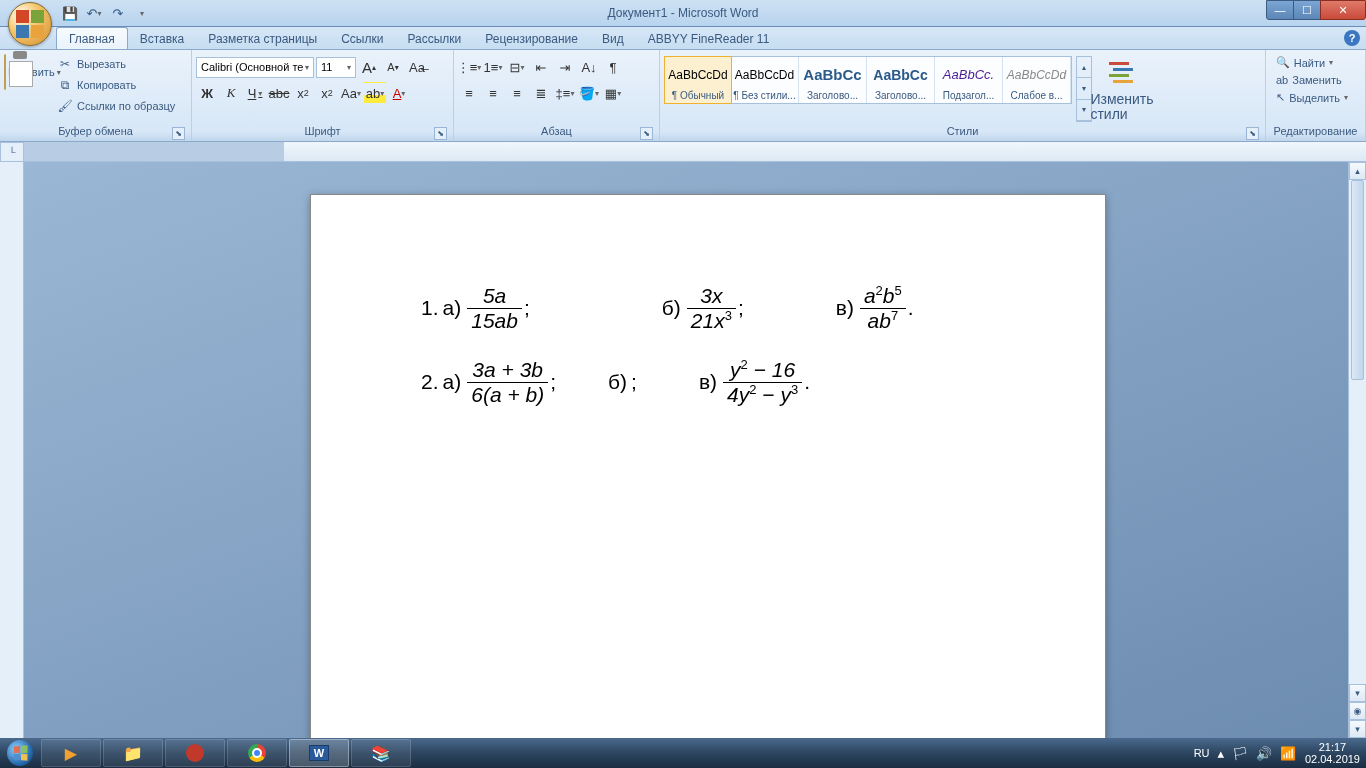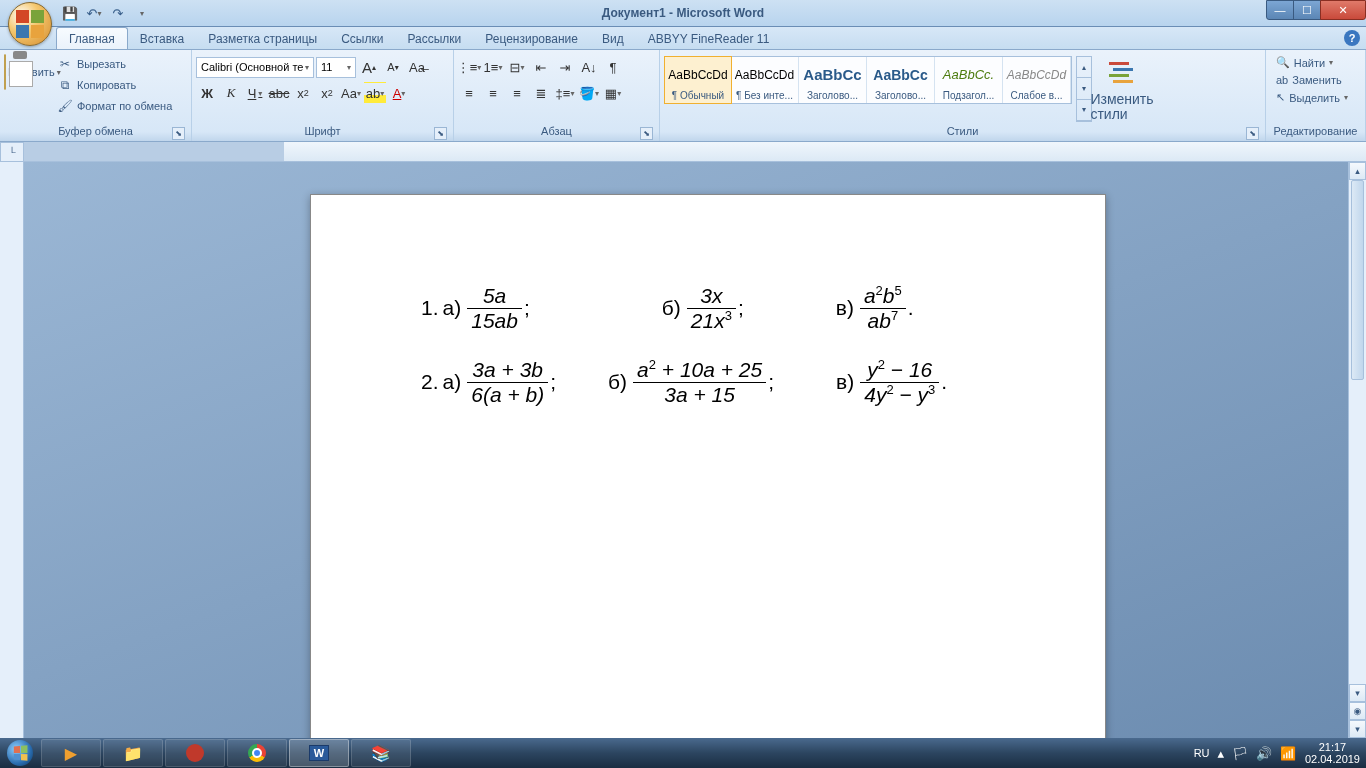--- a/index.html
+++ b/index.html
@@ -5,21 +5,21 @@
 * { margin: 0; padding: 0; box-sizing: border-box; font-family: "Segoe UI", Tahoma, sans-serif; }
 body { width: 1366px; height: 768px; overflow: hidden; background: #6c8cb0; position: relative; }
 
 
 .titlebar { height: 27px; background: linear-gradient(#cde1f3, #b8d4ee); display: flex; align-items: center; position: relative; border-bottom: 1px solid #6a8db5; }
 .office-btn { width: 44px; height: 44px; position: absolute; left: 8px; top: 2px; z-index: 50; background: radial-gradient(circle at 30% 30%, #fff, #f5c86f 40%, #d38b2d); border-radius: 50%; border: 1px solid #8a6a2e; box-shadow: 0 1px 3px rgba(0,0,0,0.3); display:flex; align-items:center; justify-content:center; }
 .office-btn-inner { width: 28px; height: 28px; display: grid; grid-template-columns: 1fr 1fr; grid-template-rows: 1fr 1fr; gap: 2px; }
 .office-btn-inner span:nth-child(1){background:#d34726;} .office-btn-inner span:nth-child(2){background:#7aa33a;} .office-btn-inner span:nth-child(3){background:#3b77b0;} .office-btn-inner span:nth-child(4){background:#e8a33d;}
 .qat { margin-left: 60px; display: flex; align-items: center; gap: 4px; height: 100%; }
 .qat-item { width: 20px; height: 20px; display: flex; align-items: center; justify-content: center; font-size: 13px; color: #385e8a; cursor: pointer; }
-.title-text { position: absolute; left: 50%; transform: translateX(-50%); font-size: 12px; color: #3a5a80; font-weight: bold; }
+.title-text { position: absolute; left: 50%; transform: translateX(-50%); font-size: 12px; color: #3a5a80; }
 .winbtns { position: absolute; right: 0; top: 0; display: flex; height: 20px; }
 .winbtn { width: 28px; height: 20px; display: flex; align-items: center; justify-content: center; font-size: 11px; color: #fff; background: linear-gradient(#7ca6d4, #5b86b5); border: 1px solid #3a5a80; margin-left:-1px;}
 .winbtn.min{border-radius:0 0 0 3px;}
 .winbtn.close { width: 46px; background: linear-gradient(#e07a6a, #c94a3b); border-color:#8a2e22; border-radius:0 0 3px 0;}
 
 
 .tabs { height: 23px; background: linear-gradient(#d7e7f7, #c6ddf1); display: flex; align-items: flex-end; padding-left: 56px; border-bottom:1px solid #8aa9cb; position:relative;}
 .tab { padding: 4px 12px 3px; font-size: 12px; color: #3a5a80; cursor: pointer; }
 .tab.active { background: linear-gradient(#f7fbff, #eaf2fb); border: 1px solid #8aa9cb; border-bottom: none; border-radius: 3px 3px 0 0; }
 .help-icon { position:absolute; right:6px; top:3px; width:16px; height:16px; border-radius:50%; background:#3a77c0; color:#fff; font-size:11px; display:flex; align-items:center; justify-content:center; font-weight:bold;}
@@ -165,21 +165,21 @@
         <div class="clip-btn">
             <span class="clip-icon">✂</span>
             <span>Вырезать</span>
           </div>
         <div class="clip-btn">
             <span class="clip-icon">⧉</span>
             <span>Копировать</span>
           </div>
         <div class="clip-btn">
             <span class="clip-icon">🖌</span>
-            <span>Формат по обмена</span>
+            <span>Ссылки по образцу</span>
           </div>
       </div>
     </div>
     <div class="group-label"><span>Буфер обмена</span><div class="group-launcher">⬊</div></div>
   </div>
 
   <div class="group" style="width:262px;">
     <div class="group-body" style="flex-direction:column;padding-top:4px;">
       <div class="font-row">
         <div class="font-name">
@@ -277,32 +277,32 @@
 
   <div class="group" style="flex:1;">
     <div class="group-body" style="padding-top:4px;gap:4px;">
       <div class="styles-gallery" id="styles-gallery">
           <div class="style-item sel">
             <div class="style-preview" style="color: rgb(0, 0, 0); font-size: 12px;">AaBbCcDd</div>
             <div class="style-name">¶ Обычный</div>
           </div>
           <div class="style-item">
             <div class="style-preview" style="color: rgb(0, 0, 0); font-size: 12px;">AaBbCcDd</div>
-            <div class="style-name">¶ Без инте...</div>
+            <div class="style-name">¶ Без стили...</div>
           </div>
           <div class="style-item">
             <div class="style-preview" style="color: rgb(42, 90, 138); font-size: 15px; font-weight: bold;">AaBbCc</div>
             <div class="style-name">Заголово...</div>
           </div>
           <div class="style-item">
             <div class="style-preview" style="color: rgb(42, 90, 138); font-size: 14px; font-weight: bold;">AaBbCc</div>
             <div class="style-name">Заголово...</div>
           </div>
           <div class="style-item">
-            <div class="style-preview" style="color: #4d7c0f; font-size: 13px; font-style: italic;">AaBbCc.</div>
+            <div class="style-preview" style="color: #4c1d95; font-size: 13px; font-style: italic;">AaBbCc.</div>
             <div class="style-name">Подзагол...</div>
           </div>
           <div class="style-item">
             <div class="style-preview" style="color: rgb(136, 136, 136); font-size: 12px; font-style: italic;">AaBbCcDd</div>
             <div class="style-name">Слабое в...</div>
           </div>
         </div>
       <div class="gallery-scroll" style="height:66px;border:1px solid #a7c0dc;">
         <div>▴</div>
         <div>▾</div>
@@ -394,25 +394,20 @@
                 <span class="lbl">а)</span>
               <span class="frac">
                   <span class="num">3a + 3b</span>
                   <span class="bar"></span>
                   <span class="den">6(a + b)</span>
                 </span>
               <span class="lbl">;</span>
             </div>
             <div class="prob" style="margin-left:10px;">
               <span class="lbl">б)</span>
-              <span class="frac">
-                  <span class="num"><span>a</span><sup>2</sup><span> + 10a + 25</span></span>
-                  <span class="bar"></span>
-                  <span class="den">3a + 15</span>
-                </span>
               <span class="lbl">;</span>
             </div>
             <div class="prob" style="margin-left:20px;">
               <span class="lbl">в)</span>
               <span class="frac">
                   <span class="num"><span>y</span><sup>2</sup><span> − 16</span></span>
                   <span class="bar"></span>
                   <span class="den"><span>4y</span><sup>2</sup><span> − y</span><sup>3</sup></span>
                 </span>
               <span class="lbl">.</span>

